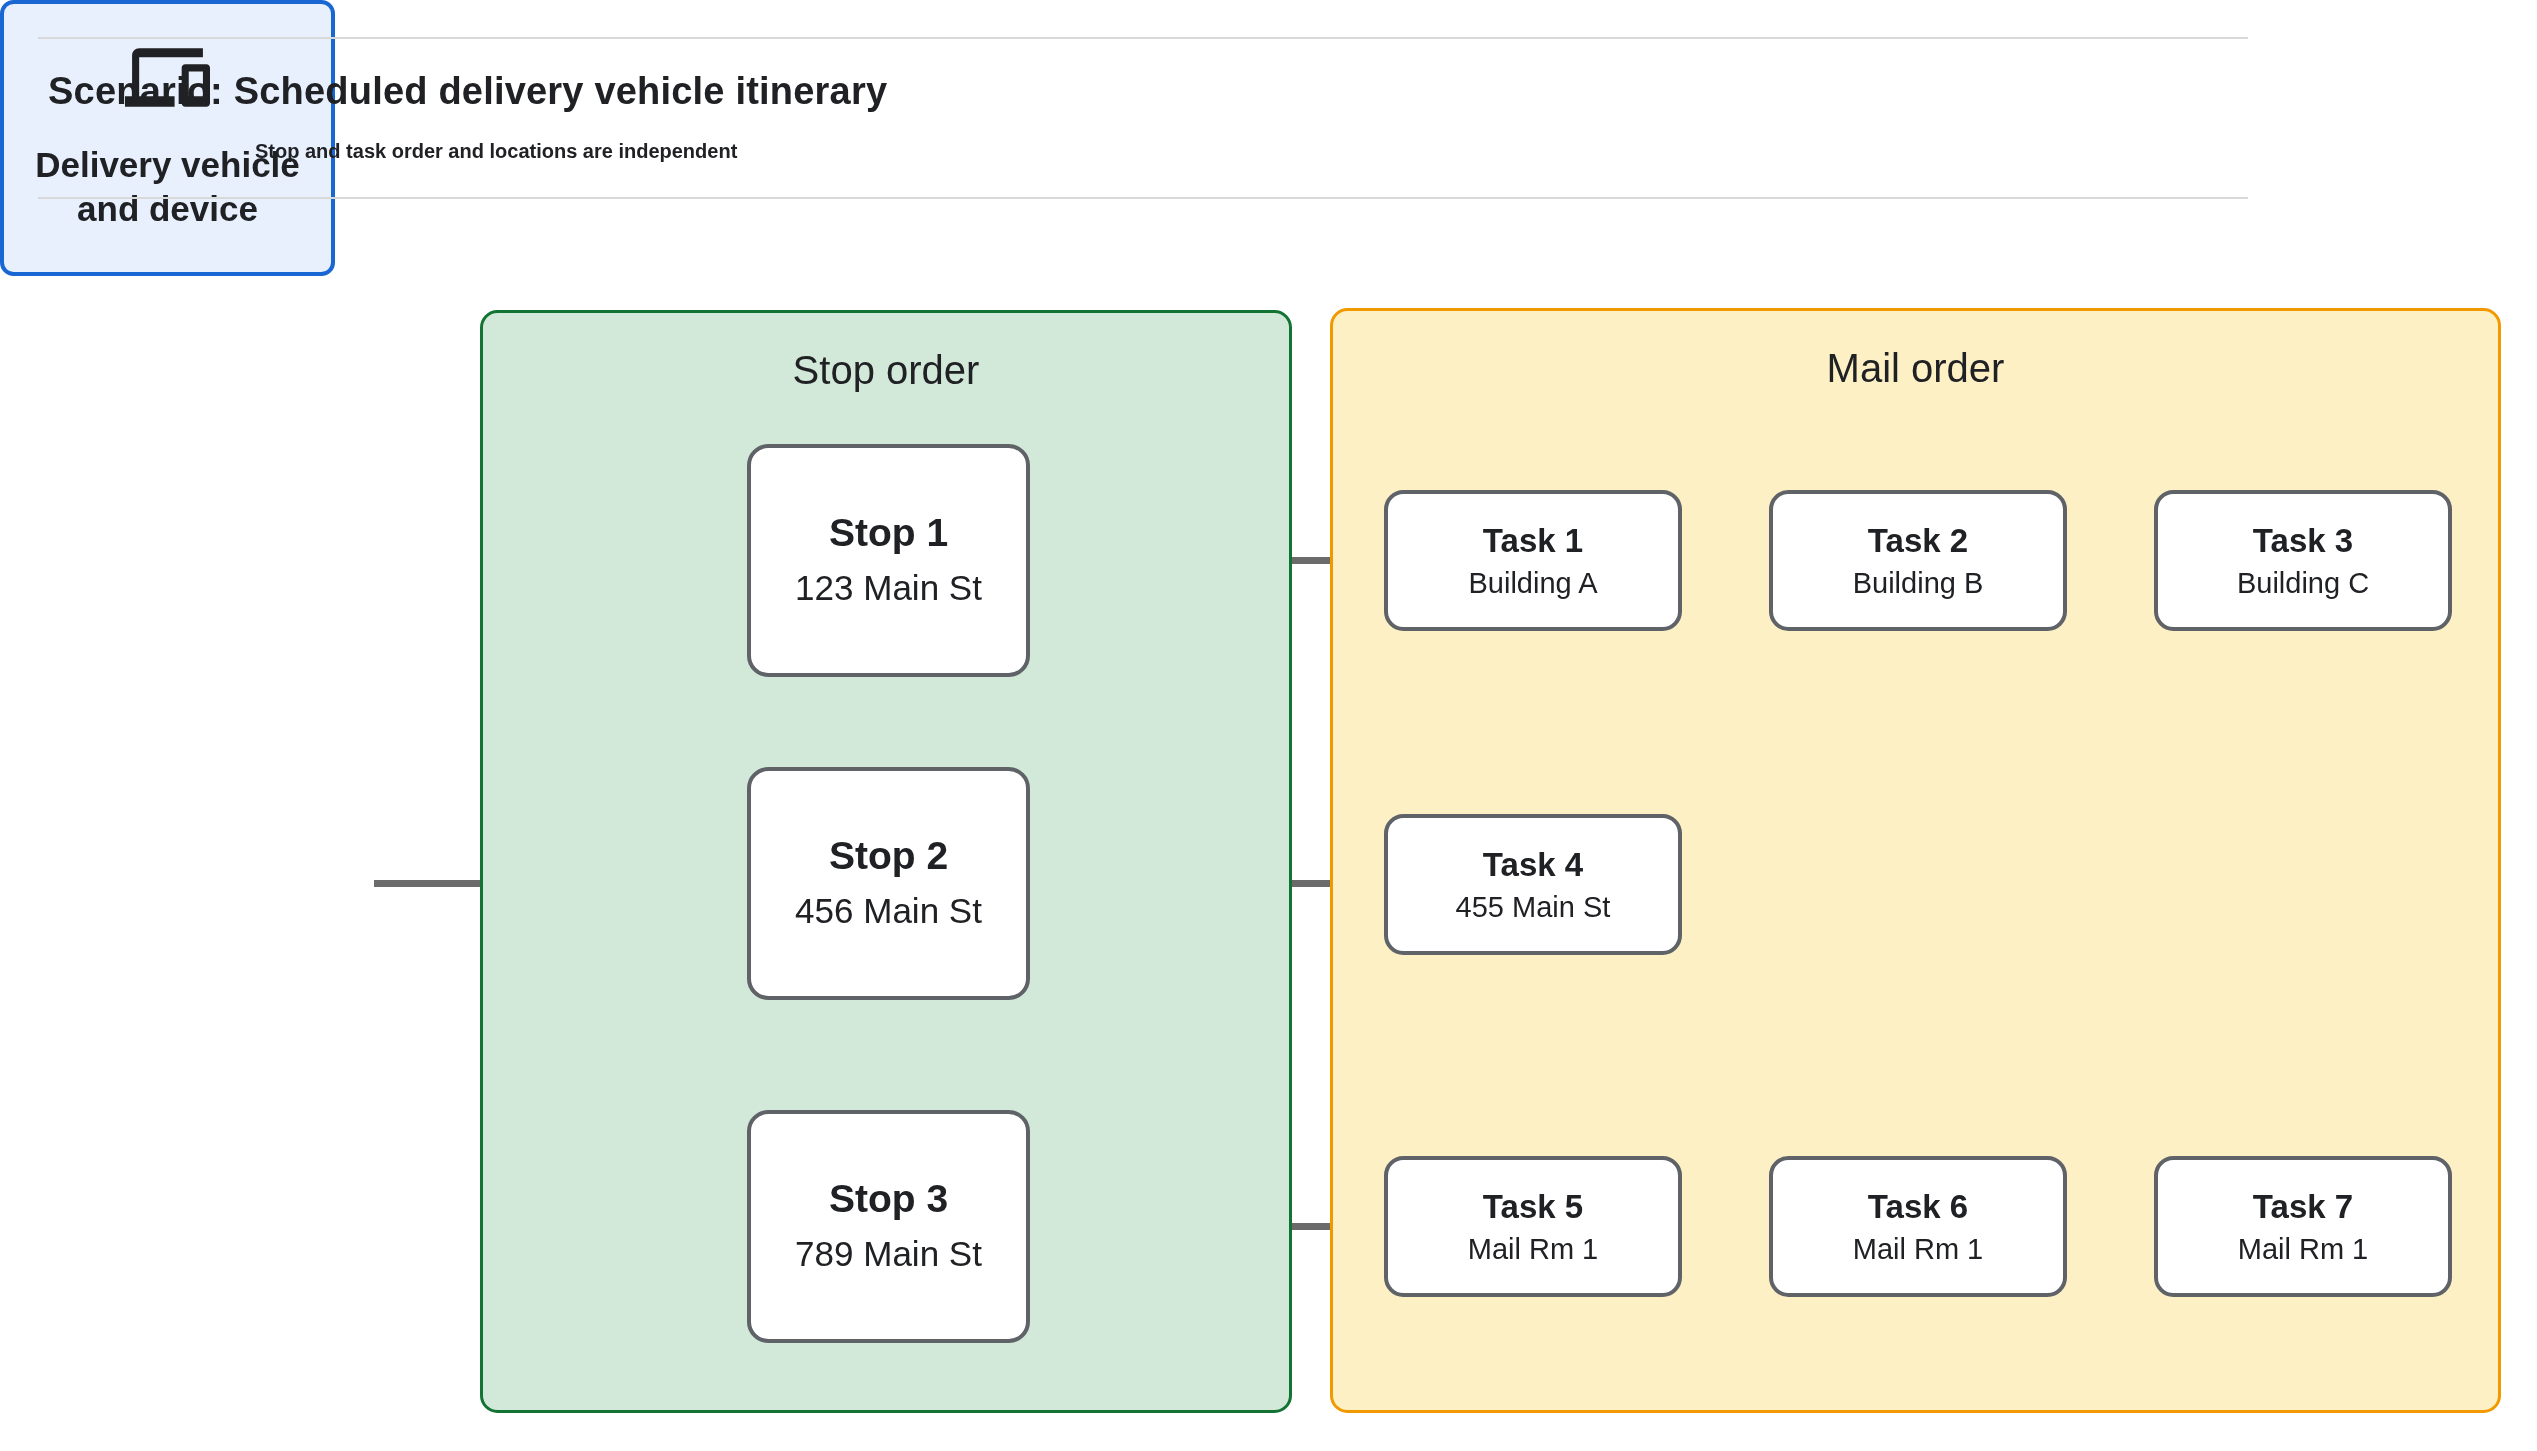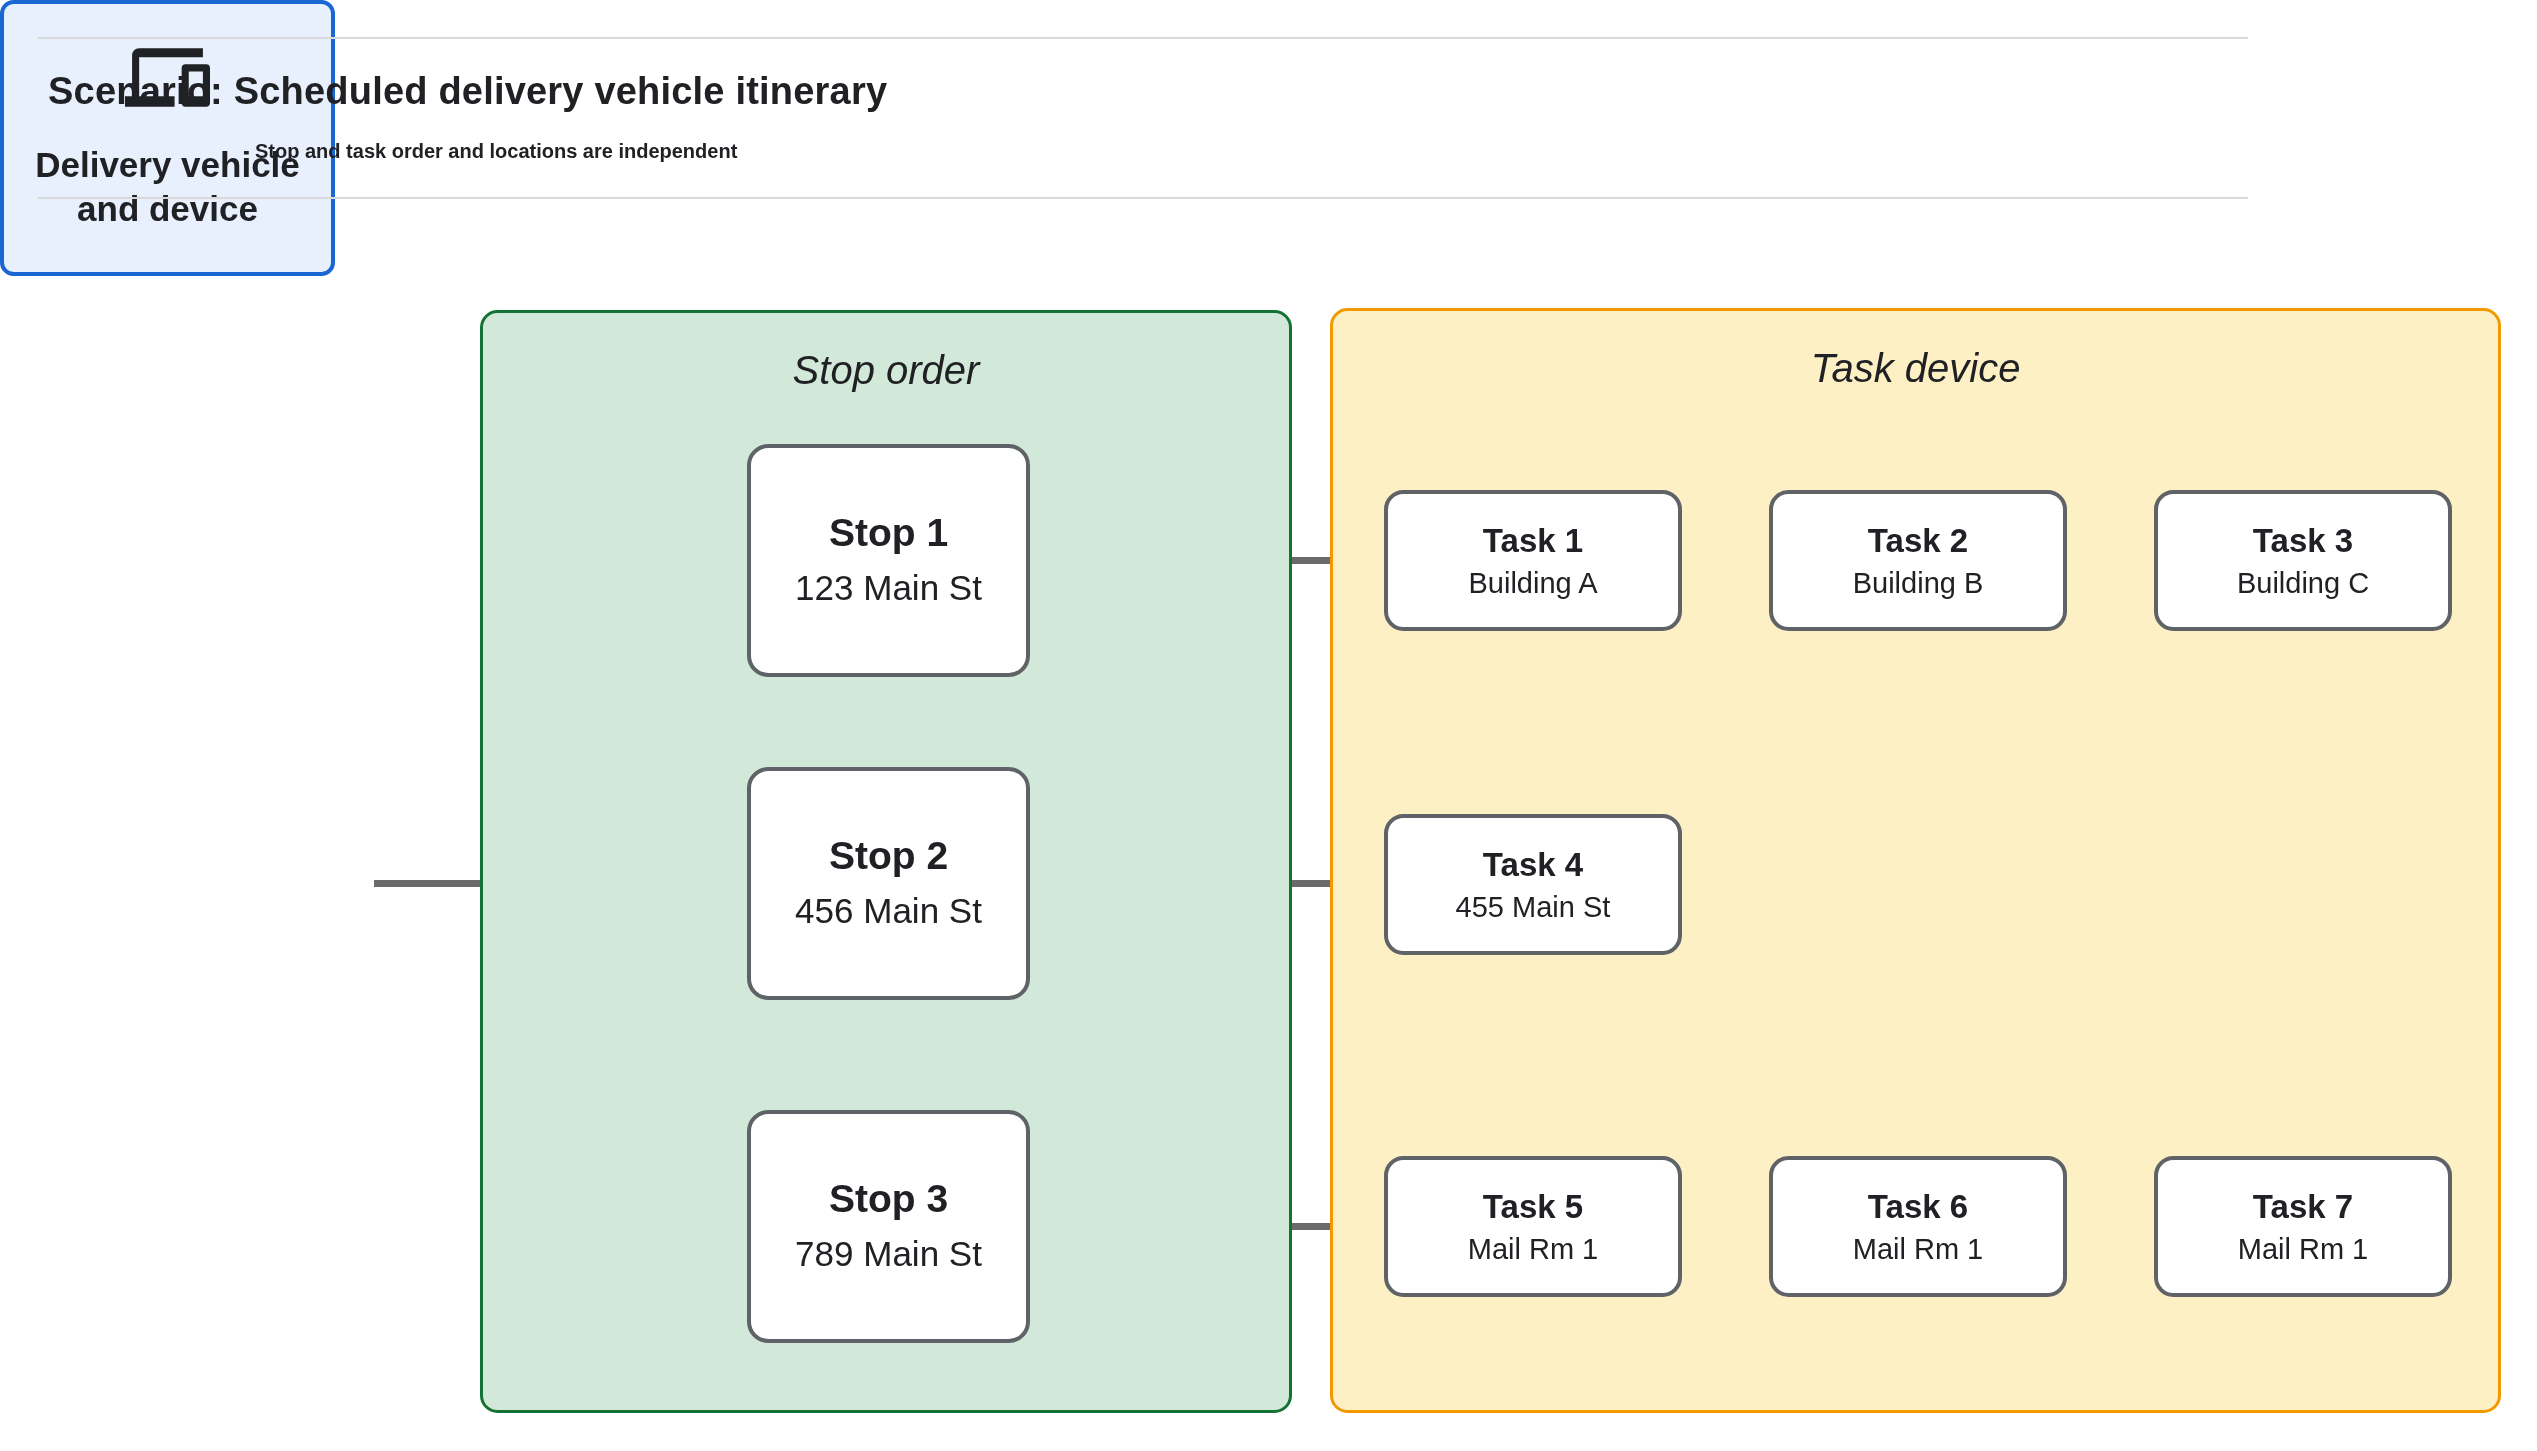--- a/index.html
+++ b/index.html
@@ -27,21 +27,21 @@
   .page-title{
     position:absolute; left:48px; top:70px;
     font-size:38px; font-weight:700; letter-spacing:0.2px;
   }
   .page-subtitle{
     position:absolute; left:255px; top:140px;
     font-size:20px; font-weight:700;
   }
 
   
-  .panel{position:absolute; border-radius:17.5px;font-style:italic;}
+  .panel{position:absolute; border-radius:17.5px;}
   .stop-panel{
     left:480px; top:310px; width:812px; height:1103px;
     background:var(--stop-panel-fill);
     border:3.9px solid var(--stop-panel-border);
   }
   .task-panel{
     left:1330px; top:308px; width:1171px; height:1105px;
     background:var(--task-panel-fill);
     border:3.9px solid var(--task-panel-border);
   }
@@ -123,21 +123,21 @@
   <div class="node stop-node" style="top:767px;">
     <div class="node-title">Stop 2</div>
     <div class="node-subtitle">456 Main St</div>
   </div>
   <div class="node stop-node" style="top:1110px;text-align:center;">
     <div class="node-title">Stop 3</div>
     <div class="node-subtitle">789 Main St</div>
   </div>
 
   <div class="panel task-panel">
-    <div class="panel-title">Task device</div>
+    <div class="panel-title">Mail order</div>
   </div>
 
   <div class="node task-node" style="left:1384px; top:490px;">
     <div class="node-title">Task 1</div>
     <div class="node-subtitle">Building A</div>
   </div>
   <div class="node task-node" style="left:1769px; top:490px;align-items:center;">
     <div class="node-title">Task 2</div>
     <div class="node-subtitle">Building B</div>
   </div>

